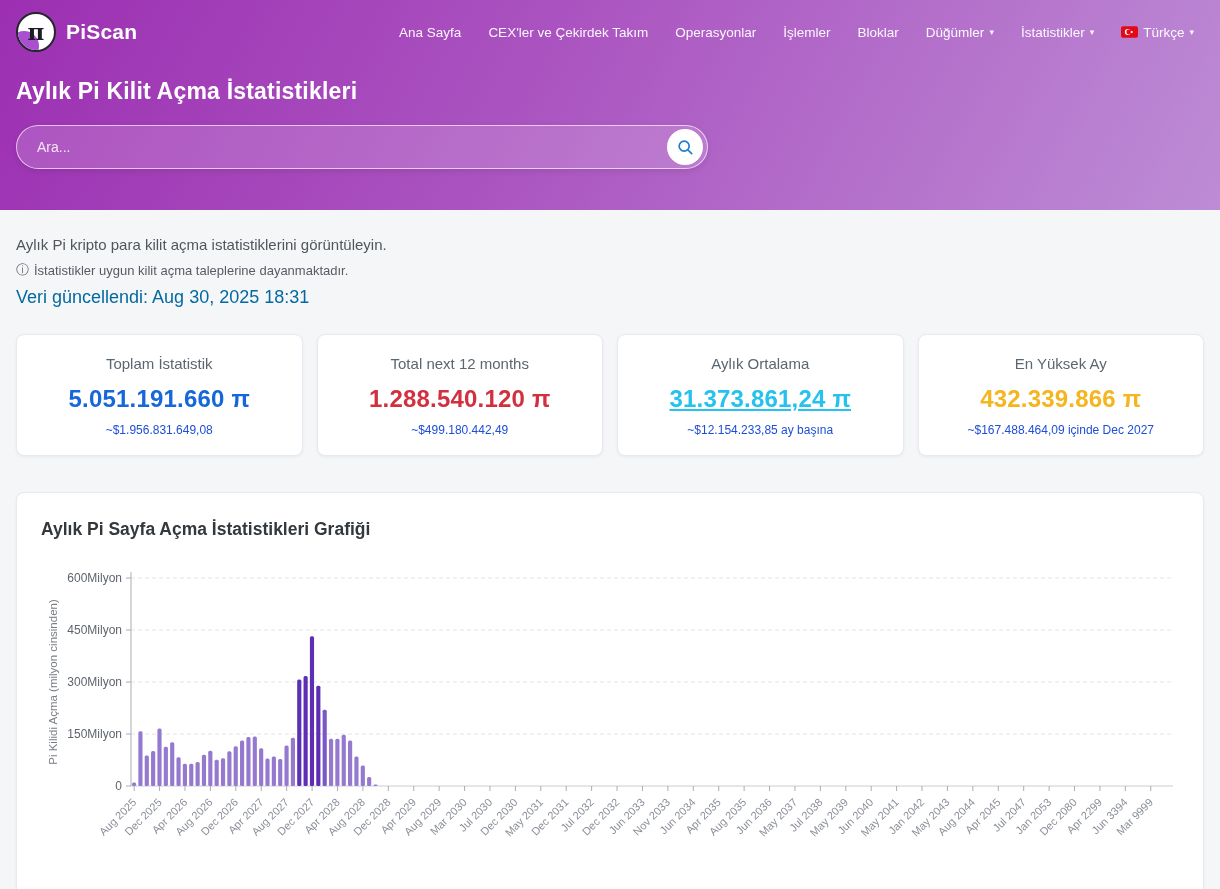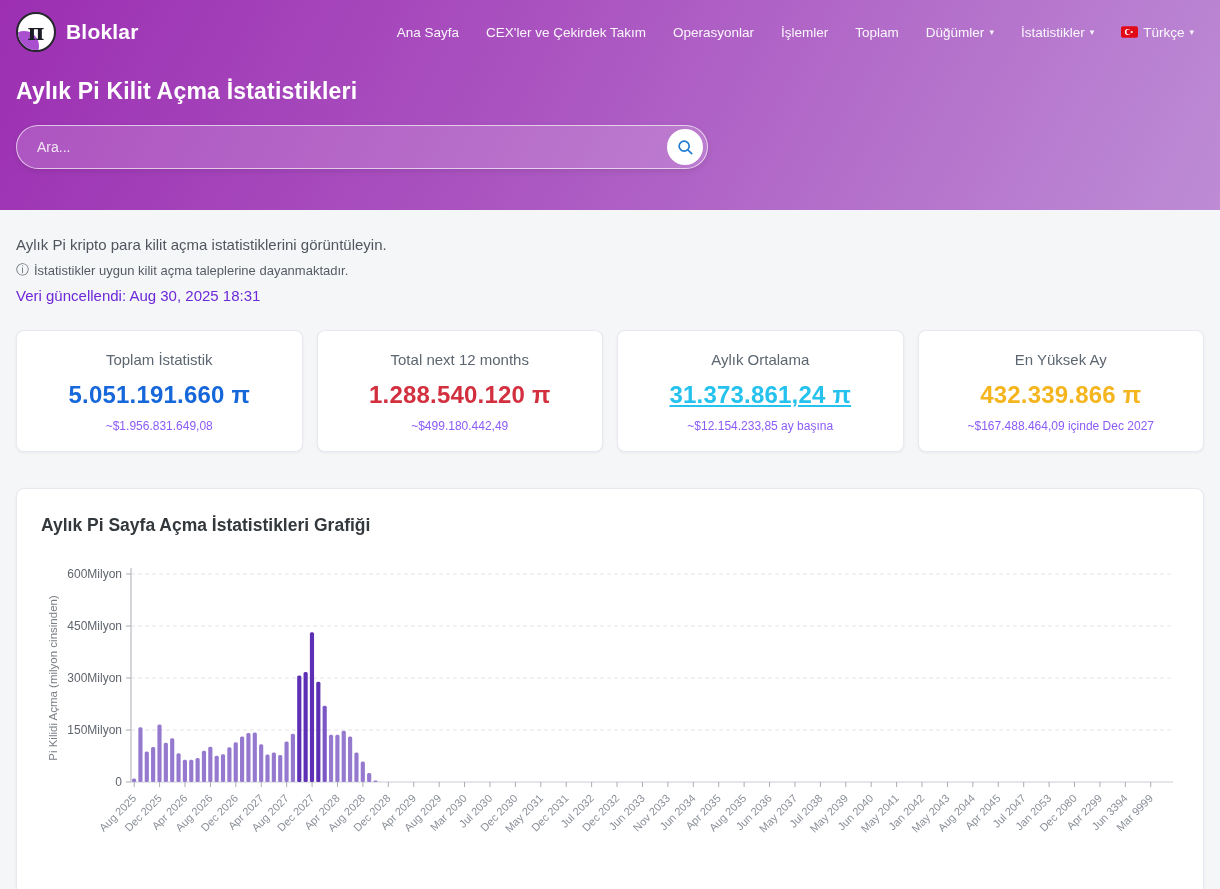--- a/index.html
+++ b/index.html
@@ -68,36 +68,36 @@
   .search-btn {
     width:36px; height:36px; border-radius:50%;
     background:#fff; border:none; cursor:pointer;
     display:flex; align-items:center; justify-content:center; padding:0;
   }
 
   
   .intro { margin:26px 16px 0; color:#50565e; }
   .intro-line1 { font-size:15px; margin:0 0 8px; }
   .intro-line2 { font-size:13px; margin:0 0 8px; display:flex; align-items:center; gap:5px; color:#565c64; }
-  .intro-line3 { font-size:15px; margin:0; color:#6d28d9; }
+  .intro-line3 { font-size:18px; margin:0; color:#0369a1; }
   .info-ic { font-size:13px; color:#6a7078; }
 
   
   .stats-row {
     margin:26px 16px 0;
     display:grid; grid-template-columns:repeat(4,1fr); gap:14px;
   }
   .stat-card {
     background:#fff; border:1px solid #e9e9ef; border-radius:8px;
     box-shadow:0 1px 3px rgba(40,40,60,.06);
     padding:20px 12px 18px; text-align:center;
   }
   .stat-label { font-size:15px; color:#5c6670; margin:0 0 10px; }
   .stat-value { font-size:24px; font-weight:700; margin:13px 0 10px; letter-spacing:.2px; }
-  .stat-sub { font-size:12px; color:#8b5cf6; margin:0; }
+  .stat-sub { font-size:12px; color:#1d4ed8; margin:0; }
 
   
   .chart-card {
     margin:36px 16px 0;
     background:#fff; border:1px solid #e9e9ef; border-radius:8px;
     box-shadow:0 1px 3px rgba(40,40,60,.06);
     padding:26px 24px 24px;
     height:560px;
   }
   .chart-title { font-size:17.5px; font-weight:700; color:#33383c; margin:0 0 26px; }
@@ -106,37 +106,37 @@
 </style>
 </head>
 <body>
 
 <header class="hero">
   <div class="nav-row">
     <div class="brand-group">
       <div class="logo">
         <span class="pi">π</span>
       </div>
-      <span class="brand-name">Bloklar</span>
+      <span class="brand-name">PiScan</span>
     </div>
     <nav>
       <a>
           <span>Ana Sayfa</span>
         </a>
       <a>
           <span>CEX'ler ve Çekirdek Takım</span>
         </a>
       <a>
           <span>Operasyonlar</span>
         </a>
       <a>
           <span>İşlemler</span>
         </a>
       <a>
-          <span>Toplam</span>
+          <span>Bloklar</span>
         </a>
       <a>
           <span>Düğümler</span>
           <span class="caret">▾</span>
         </a>
       <a>
           <span>İstatistikler</span>
           <span class="caret">▾</span>
         </a>
       <a>

